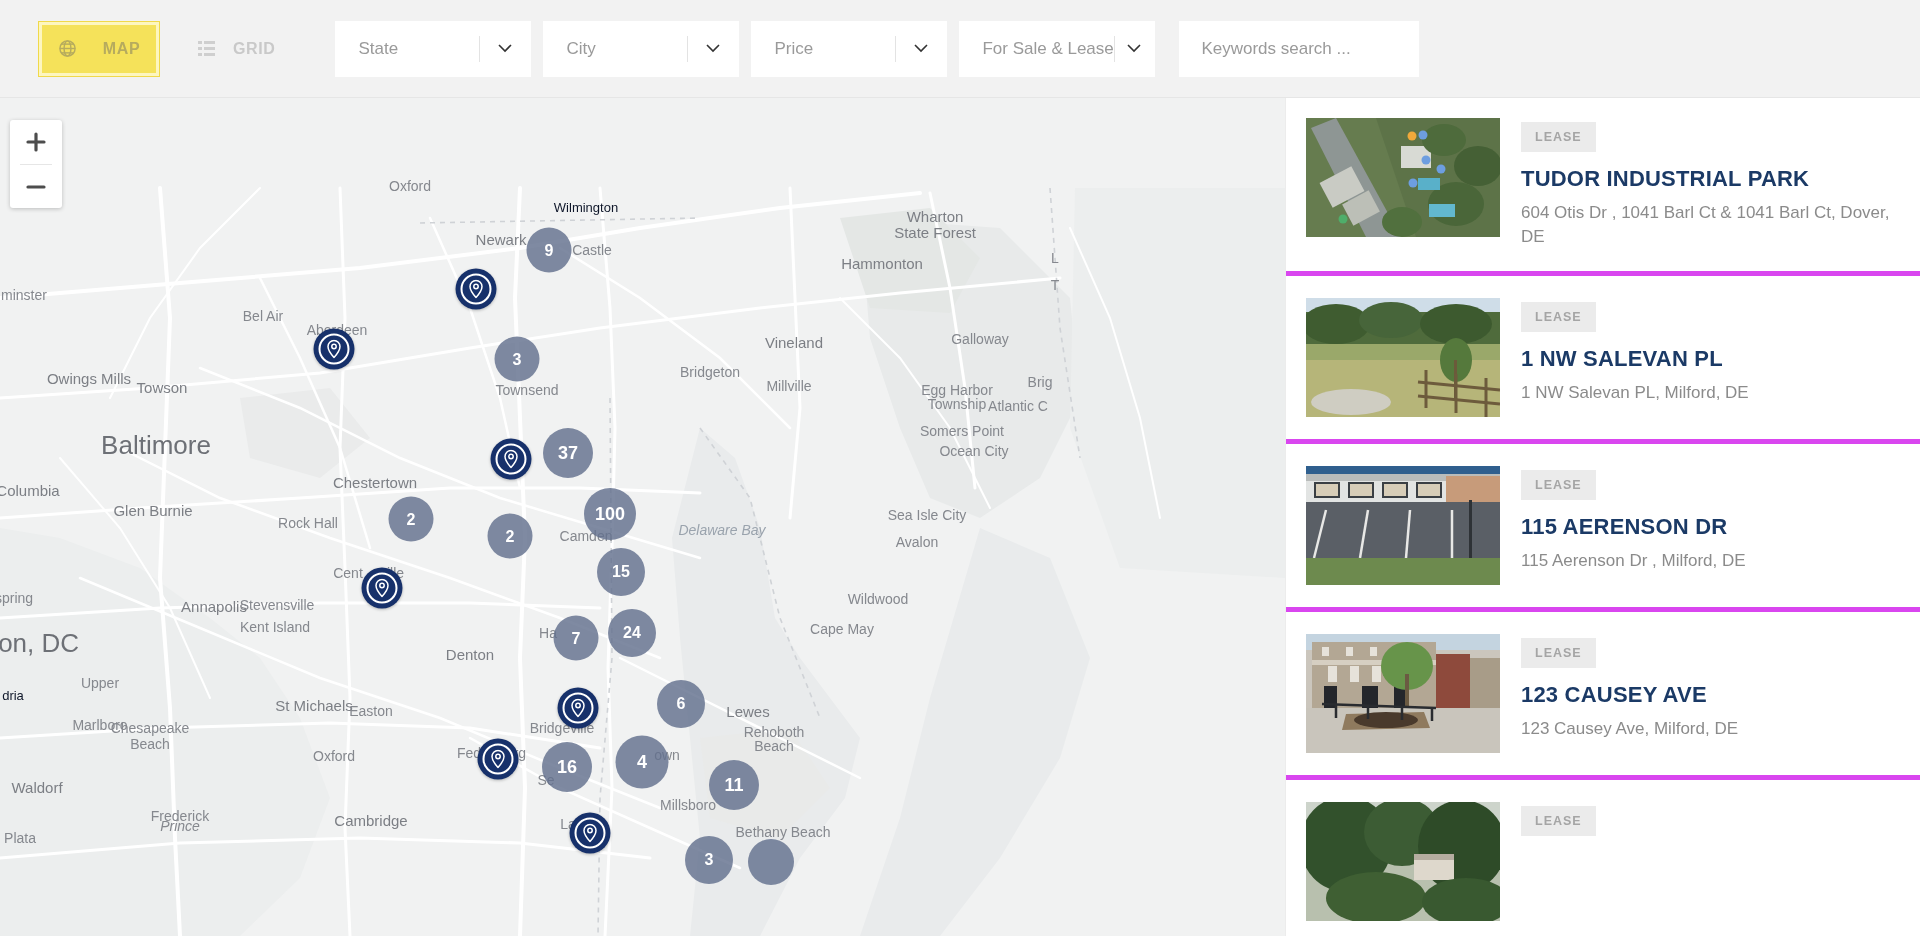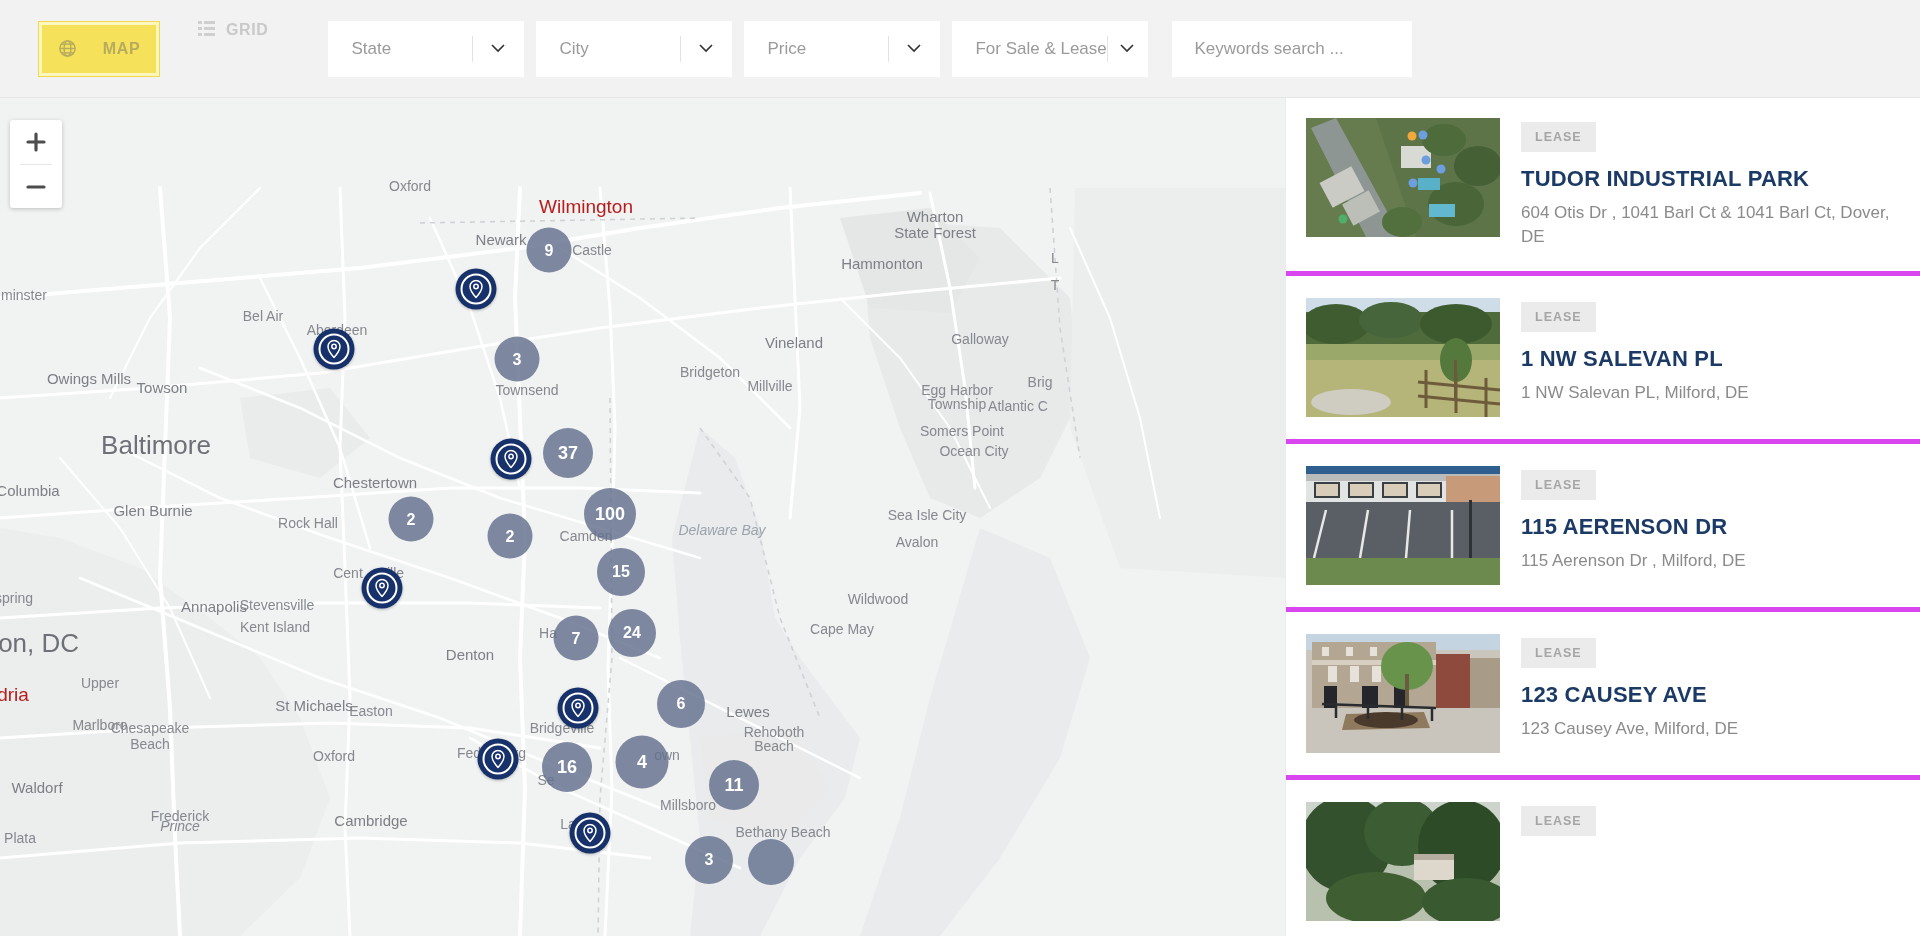--- a/index.html
+++ b/index.html
@@ -31,21 +31,21 @@
   }
   .btn-map .lbl {
     font-size: 16px; font-weight: 700; letter-spacing: 0.6px;
     color: #b6ab5e;
     font-family: "Liberation Sans", sans-serif;
   }
   .globe-ic { width: 19px; height: 19px; display:block; }
 
   .btn-grid {
     margin-left: 26px; height: 56px;
-    display: flex; align-items: flex-start; gap: 11px;
+    display: flex; align-items: center; gap: 18px;
     padding: 0 12px; cursor: pointer;
   }
   .btn-grid .lbl {
     font-size: 16px; font-weight: 700; letter-spacing: 0.6px;
     color: #c9c9c9;
   }
   .grid-ic { width: 17px; height: 15px; display:block; }
 
   
   .filters { display: flex; align-items: center; margin-left: 48px; gap: 12px; }
@@ -111,21 +111,21 @@
 
   
   .mlbl {
     position: absolute; color: #7c7f85; white-space: nowrap;
     font-family: "Liberation Sans", sans-serif;
     transform: translate(-50%,-50%);
     z-index: 5; pointer-events: none;
   }
   .mlbl.city   { font-size: 15px; }
   .mlbl.big    { font-size: 26px; color: #6d7076; }
-  .mlbl.med    { font-size: 19px; color: #b91c1c; }
+  .mlbl.med    { font-size: 13px; color: #0f172a; }
   .mlbl.small  { font-size: 14px; color: #85888e; }
   .mlbl.water  { font-size: 14px; color: #9aa3ad; font-style: italic; }
 
   
   .pin {
     position: absolute; z-index: 20;
     transform: translate(-50%,-50%);
     border-radius: 50%;
     background: #17316b;
     display: flex; align-items: center; justify-content: center;
@@ -344,21 +344,21 @@
       <div class="mlbl city" style="left: 935px; top: 134px;">State Forest</div>
       <div class="mlbl city" style="left: 501px; top: 141px;">Newark</div>
       <div class="mlbl small" style="left: 592px; top: 152px;">Castle</div>
       <div class="mlbl city" style="left: 882px; top: 165px;">Hammonton</div>
       <div class="mlbl small" style="left: 263px; top: 218px;">Bel Air</div>
       <div class="mlbl small" style="left: 24px; top: 197px;">minster</div>
       <div class="mlbl small" style="left: 337px; top: 232px;">Aberdeen</div>
       <div class="mlbl city" style="left: 794px; top: 244px;">Vineland</div>
       <div class="mlbl small" style="left: 980px; top: 241px;">Galloway</div>
       <div class="mlbl small" style="left: 710px; top: 274px;">Bridgeton</div>
-      <div class="mlbl small" style="left: 770px; top: 288px;">Millville</div>
+      <div class="mlbl small" style="left: 789px; top: 288px;">Millville</div>
       <div class="mlbl small" style="left: 527px; top: 292px;">Townsend</div>
       <div class="mlbl city" style="left: 89px; top: 280px;">Owings Mills</div>
       <div class="mlbl city" style="left: 162px; top: 289px;">Towson</div>
       <div class="mlbl small" style="left: 957px; top: 292px;">Egg Harbor</div>
       <div class="mlbl small" style="left: 957px; top: 306px;">Township</div>
       <div class="mlbl small" style="left: 1018px; top: 308px;">Atlantic C</div>
       <div class="mlbl small" style="left: 1040px; top: 284px;">Brig</div>
       <div class="mlbl big" style="left: 156px; top: 347px;">Baltimore</div>
       <div class="mlbl small" style="left: 962px; top: 333px;">Somers Point</div>
       <div class="mlbl small" style="left: 974px; top: 353px;">Ocean City</div>

